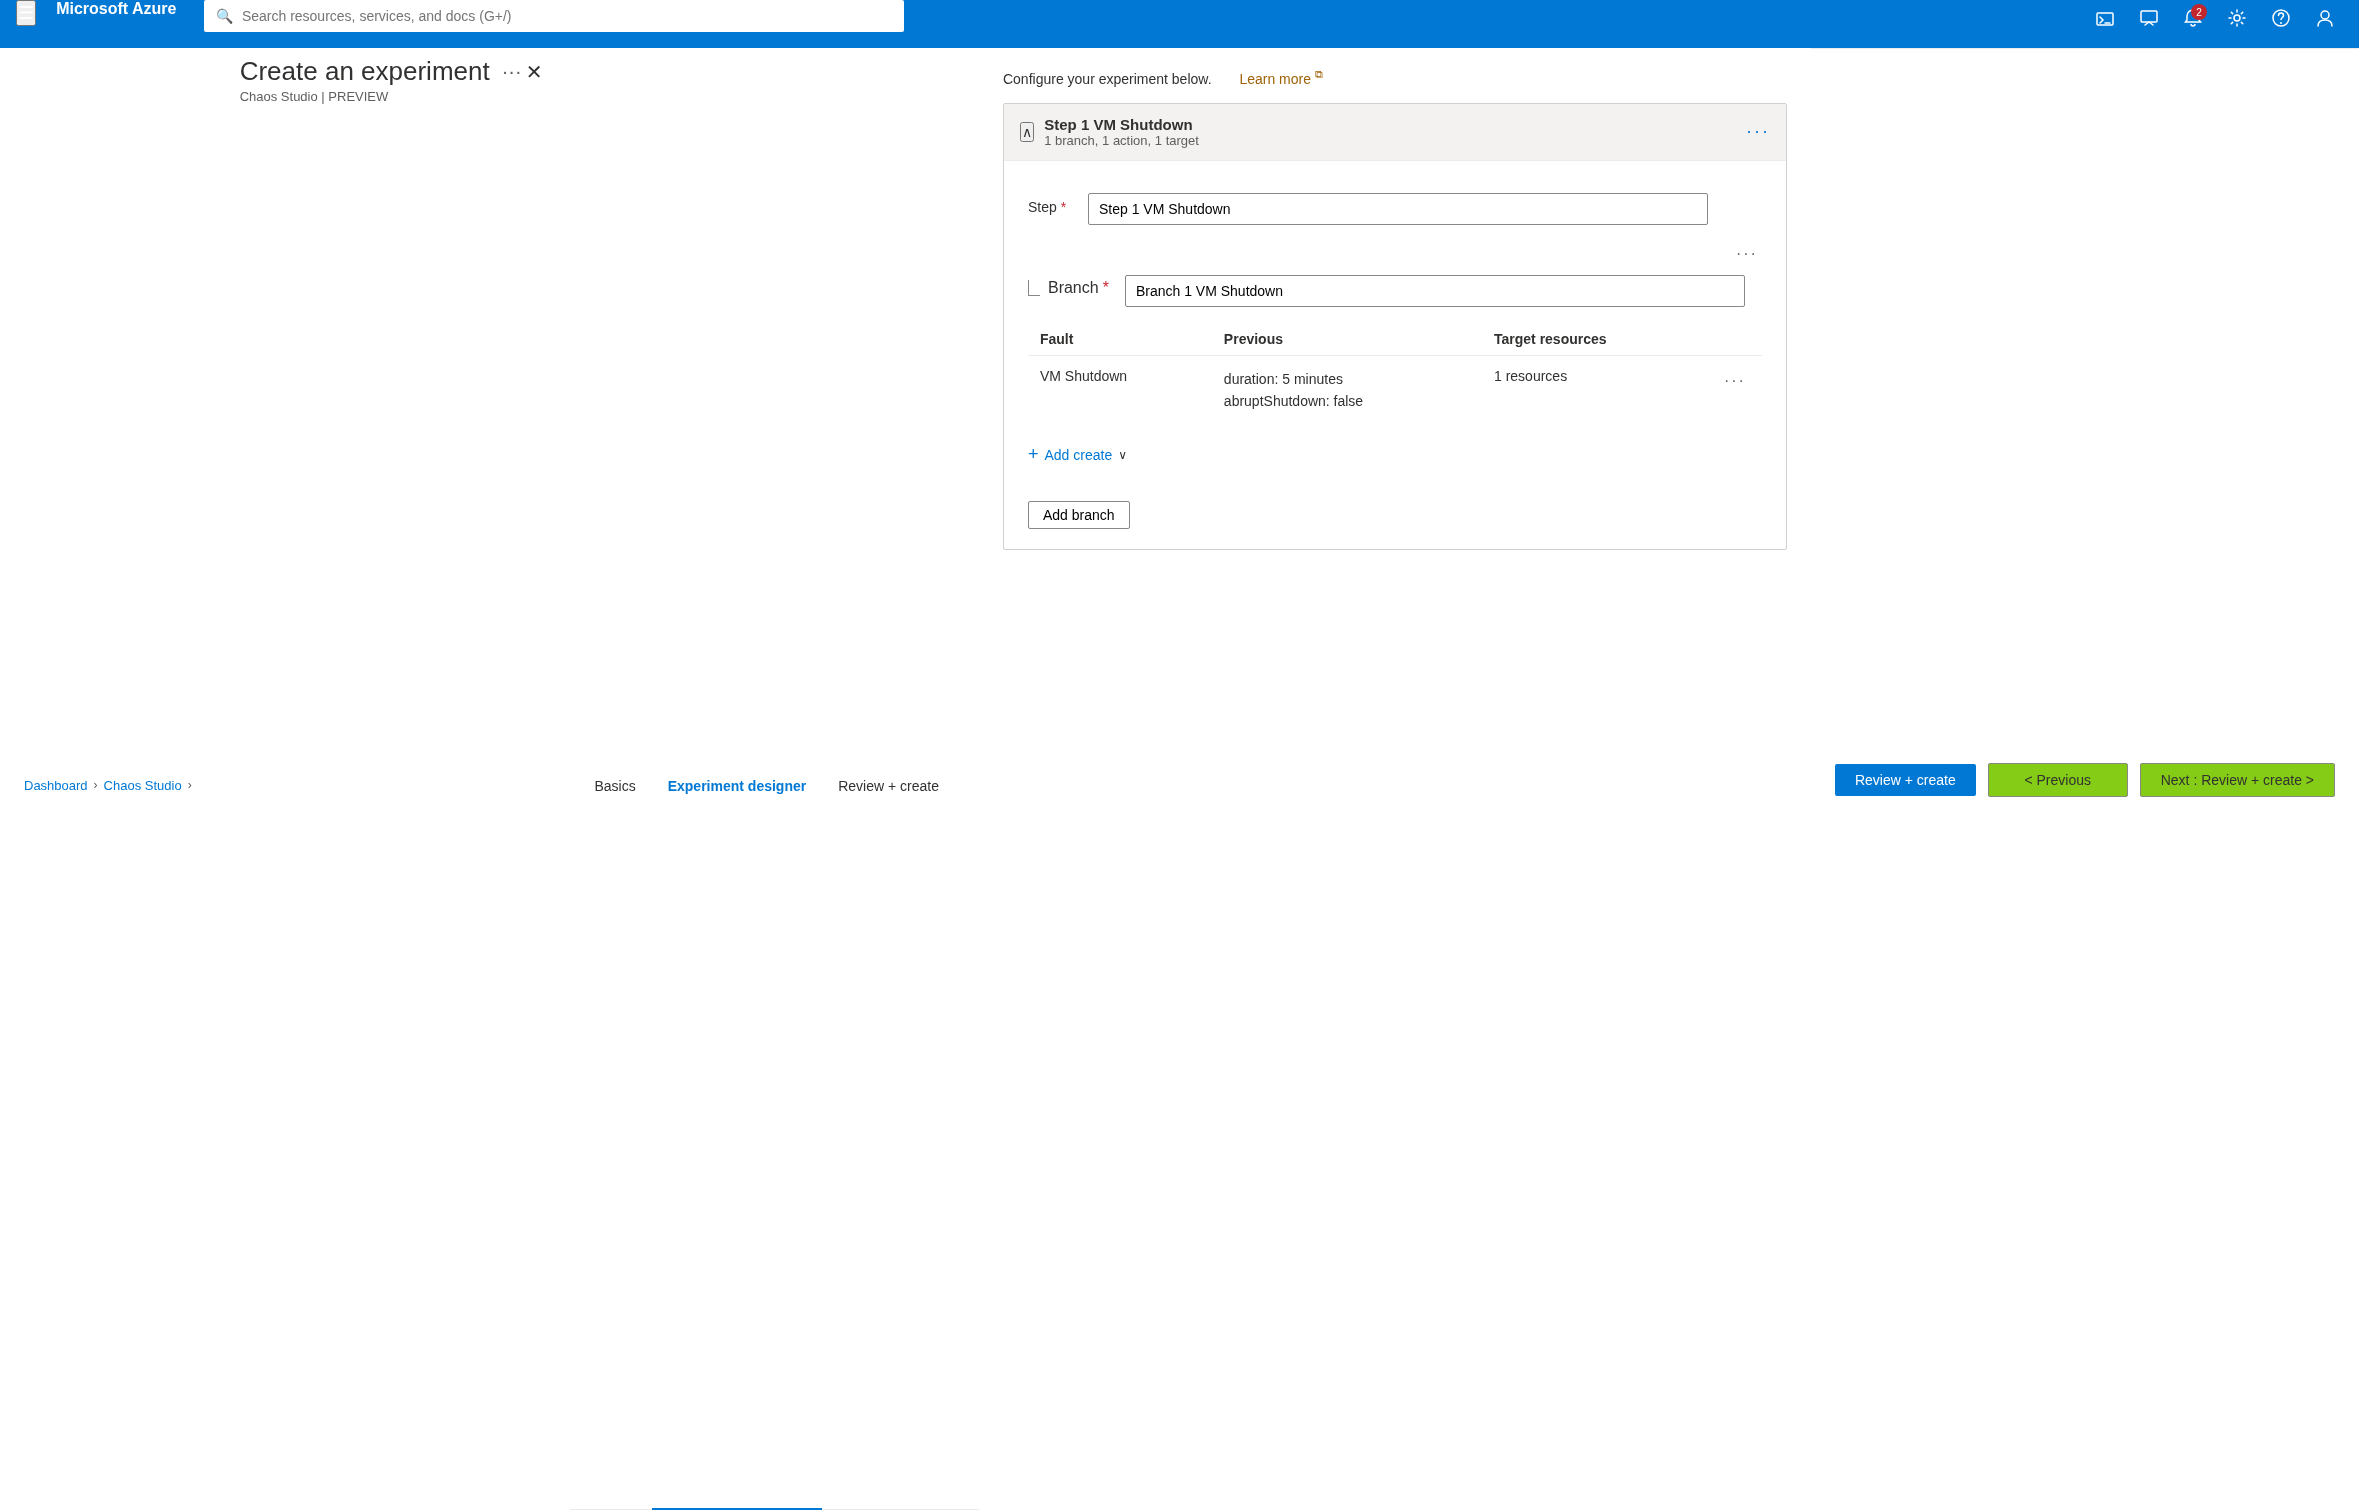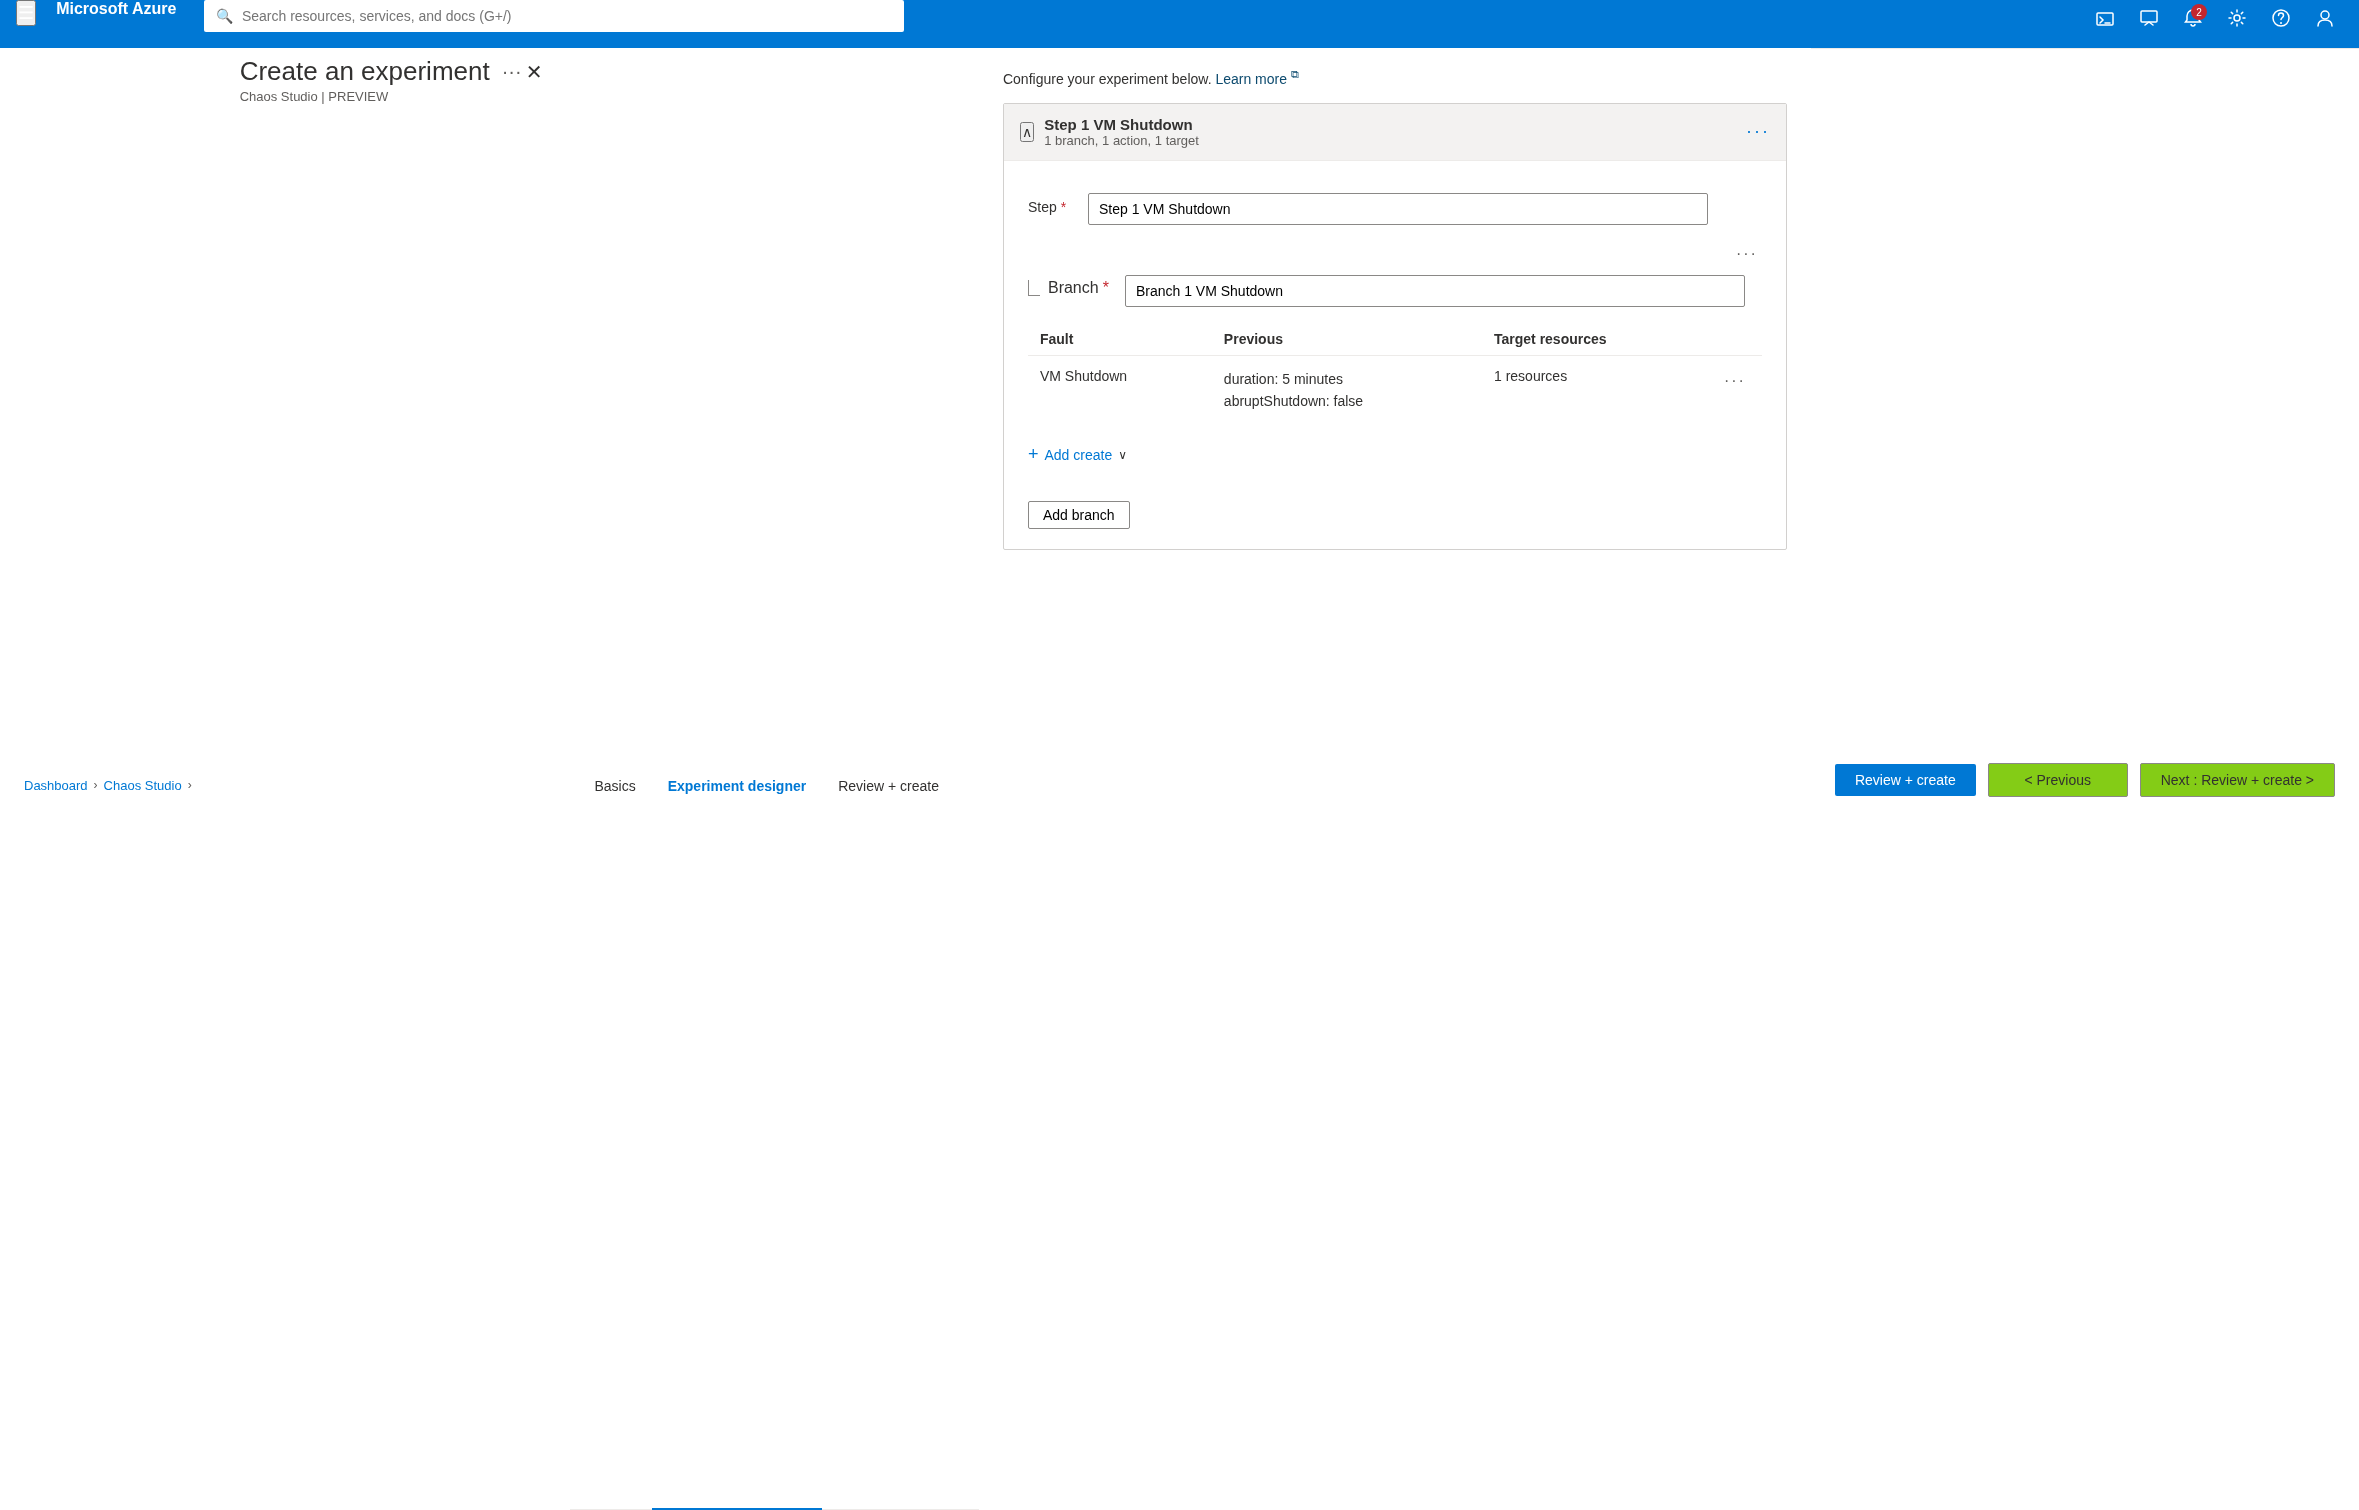--- a/index.html
+++ b/index.html
@@ -132,21 +132,21 @@
       overflow-y: auto;
       padding: 20px 24px;
     }
 
     
     .configure-text {
       font-size: 14px;
       color: #323130;
       margin-bottom: 16px;
     }
-    .configure-text a { color: #0c4a6e; text-decoration: none; }
+    .configure-text a { color: #a16207; text-decoration: none; margin-left: 24px; }
     .ext-link-icon { font-size: 11px; vertical-align: super; }
 
     
     .step-card {
       border: 1px solid #d2d0ce;
       border-radius: 2px;
       margin-bottom: 16px;
       background: white;
     }
     .step-header {

